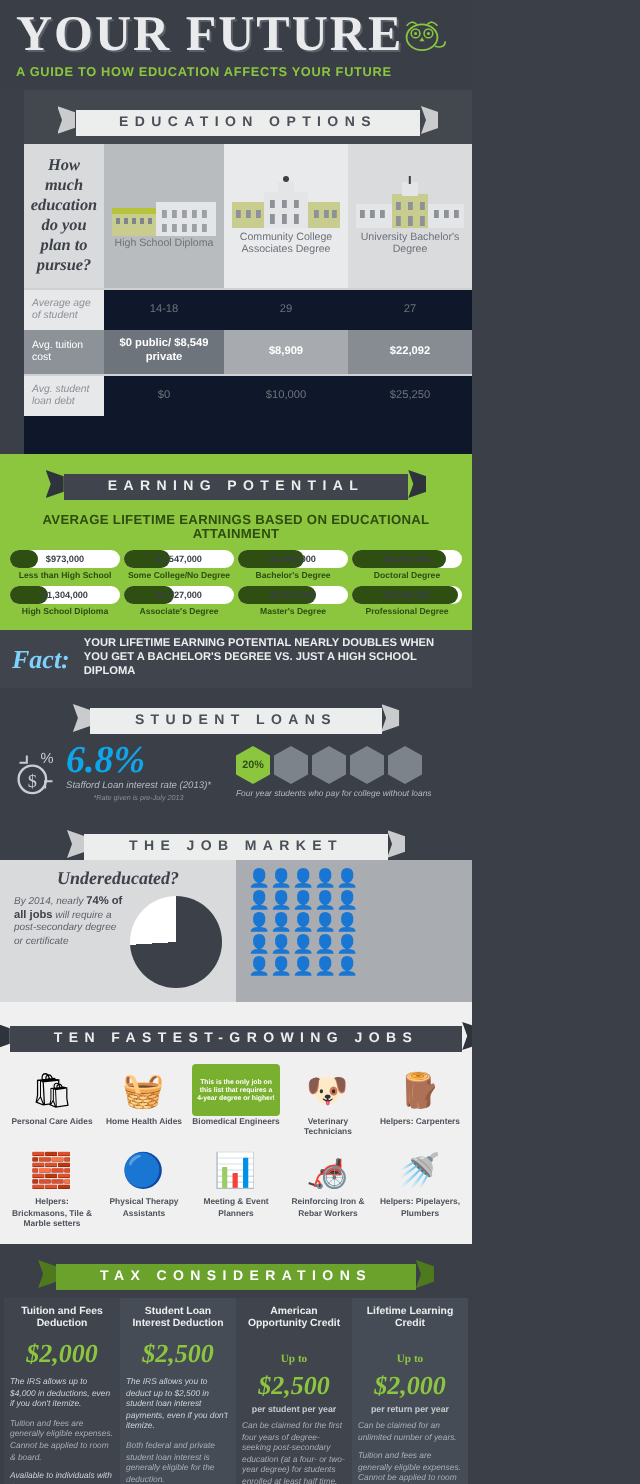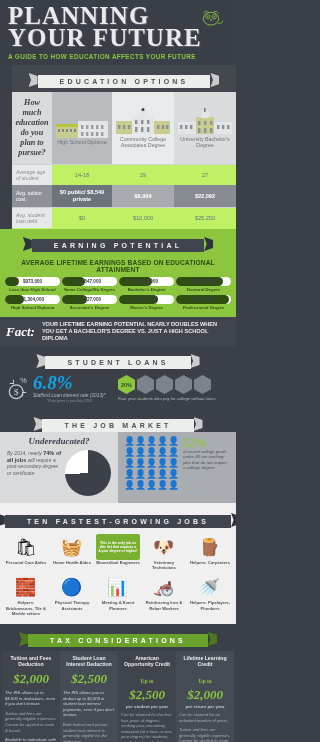--- a/index.html
+++ b/index.html
@@ -42,21 +42,21 @@
   .banner::before { left:-9px; }
   .banner::after  { right:-9px; }
   .banner.light::before, .banner.light::after { background:#c9cbcd;
      clip-path:polygon(0 0,100% 22%,100% 78%,0 100%,28% 50%); }
   .banner.dark::before, .banner.dark::after { background:#2f343c;
      clip-path:polygon(0 0,100% 22%,100% 78%,0 100%,28% 50%); }
   .banner.green::before, .banner.green::after { background:#4e7a1d;
      clip-path:polygon(0 0,100% 22%,100% 78%,0 100%,28% 50%); }
 
   
-  .edu { background:#bef264; padding-bottom:1px;margin-left:12px; }
+  .edu { background:#0f172a; padding-bottom:19px;margin-left:12px; }
   .edu-table { width:100%; border-collapse:collapse; }
   .edu-table td { vertical-align:middle; }
   .ask {
     width:66px; background:#d9dadc; color:#3c414a;
     font-family:"Liberation Serif", serif;
     font-style:italic; font-weight:bold;
     font-size:8.2px; line-height:10px; text-align:center; padding:6px 3px;
   }
   .col-head {
     text-align:center; padding:3px 2px 5px; font-size:5.3px;
@@ -101,21 +101,21 @@
   .pill span.v { position:relative; z-index:2; }
   .pill-label {
     font-size:4.3px; line-height:5px; color:#2f4e12; margin-top:1px;
     font-weight:bold;
   }
 
   
   .fact { background:#3f444d; display:flex; align-items:center; padding:4px 6px; }
   .fact-word {
     font-family:"Liberation Serif", serif; font-style:italic; font-weight:bold;
-    color:#ffffff; font-size:13px; margin-right:7px; white-space:nowrap;
+    color:#7dd3fc; font-size:13px; margin-right:7px; white-space:nowrap;
   }
   .fact-text {
     color:#eceded; font-size:5.6px; line-height:7px; font-weight:bold;
   }
 
   
   .loans { background:#3a3f48; padding-bottom:6px; }
   .loan-row { display:flex; align-items:center; padding:0 7px; }
   .loan-left { display:flex; align-items:center; width:50%; }
   .dollar-icon { width:22px; height:26px; margin-right:4px; flex:none; }
@@ -187,21 +187,20 @@
   .tax-p { font-size:4.2px; line-height:5.6px; color:#a9aeb5; font-style:italic; margin-bottom:4px; }
   .tax-p.em { color:#cfd3d8; }
 </style>
 </head>
 <body>
 
 <div class="page">
 
   <div class="header">
     <div class="title">
-      <span>PLANNING</span>
       <span class="l2">YOUR FUTURE</span>
     </div>
     <svg class="owl" viewBox="0 0 40 28">
       <ellipse cx="20" cy="15" rx="12" ry="10" fill="none" stroke="#8cc63f" stroke-width="1.4"></ellipse>
       <circle cx="15" cy="12" r="3.4" fill="none" stroke="#8cc63f" stroke-width="1.2"></circle>
       <circle cx="25" cy="12" r="3.4" fill="none" stroke="#8cc63f" stroke-width="1.2"></circle>
       <circle cx="15" cy="12" r="1.2" fill="#8cc63f"></circle>
         <circle cx="25" cy="12" r="1.2" fill="#8cc63f"></circle>
       <path d="M20 15 l-2 3 h4 z" fill="#8cc63f"></path>
       <path d="M8 6 q4 -5 8 -1" fill="none" stroke="#8cc63f" stroke-width="1.2"></path>
@@ -466,24 +465,20 @@
           <div class="per" style="color:#e8eaec">👤</div>
           <div class="per" style="color:#e8eaec">👤</div>
           <div class="per" style="color:#e8eaec">👤</div>
           <div class="per" style="color:#e8eaec">👤</div>
           <div class="per" style="color:#e8eaec">👤</div>
           <div class="per" style="color:#e8eaec">👤</div>
           <div class="per" style="color:#e8eaec">👤</div>
           <div class="per" style="color:#e8eaec">👤</div>
           <div class="per" style="color:#e8eaec">👤</div>
         </div>
-        <div>
-          <div class="pct52">52%</div>
-          <div class="p52-text">of recent college grads under 25 are working jobs that do not require a college degree</div>
-        </div>
       </div>
     </div>
   </div>
 
   <div class="jobs">
     <div class="banner-wrap">
       <div class="banner dark">TEN FASTEST-GROWING JOBS</div>
     </div>
     <div class="jobs-grid">
       <div class="job">

